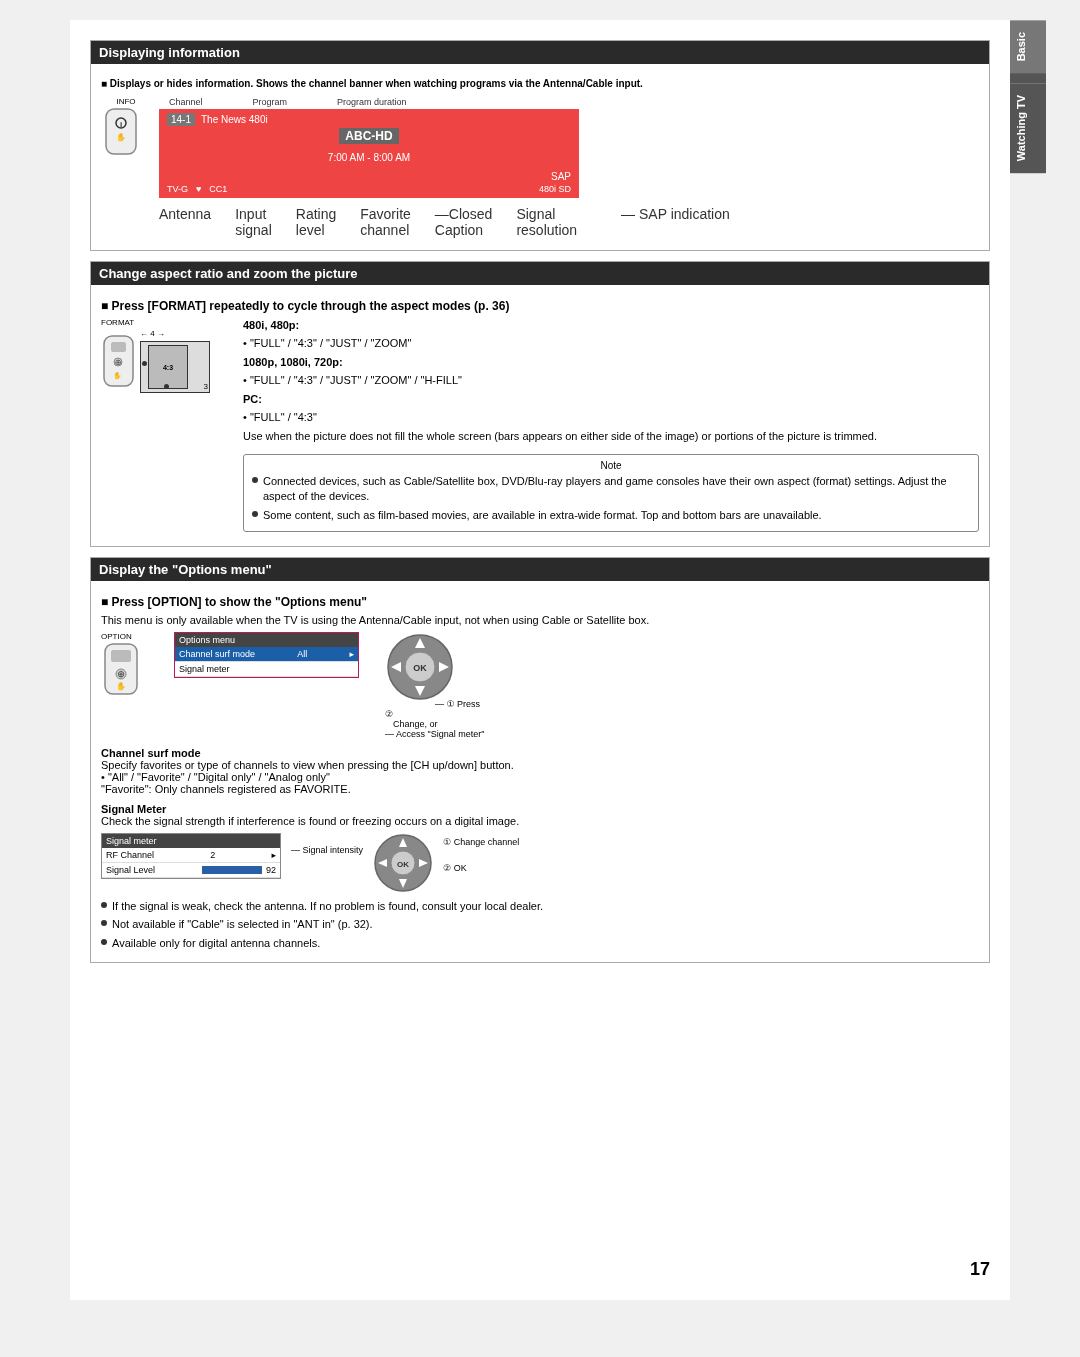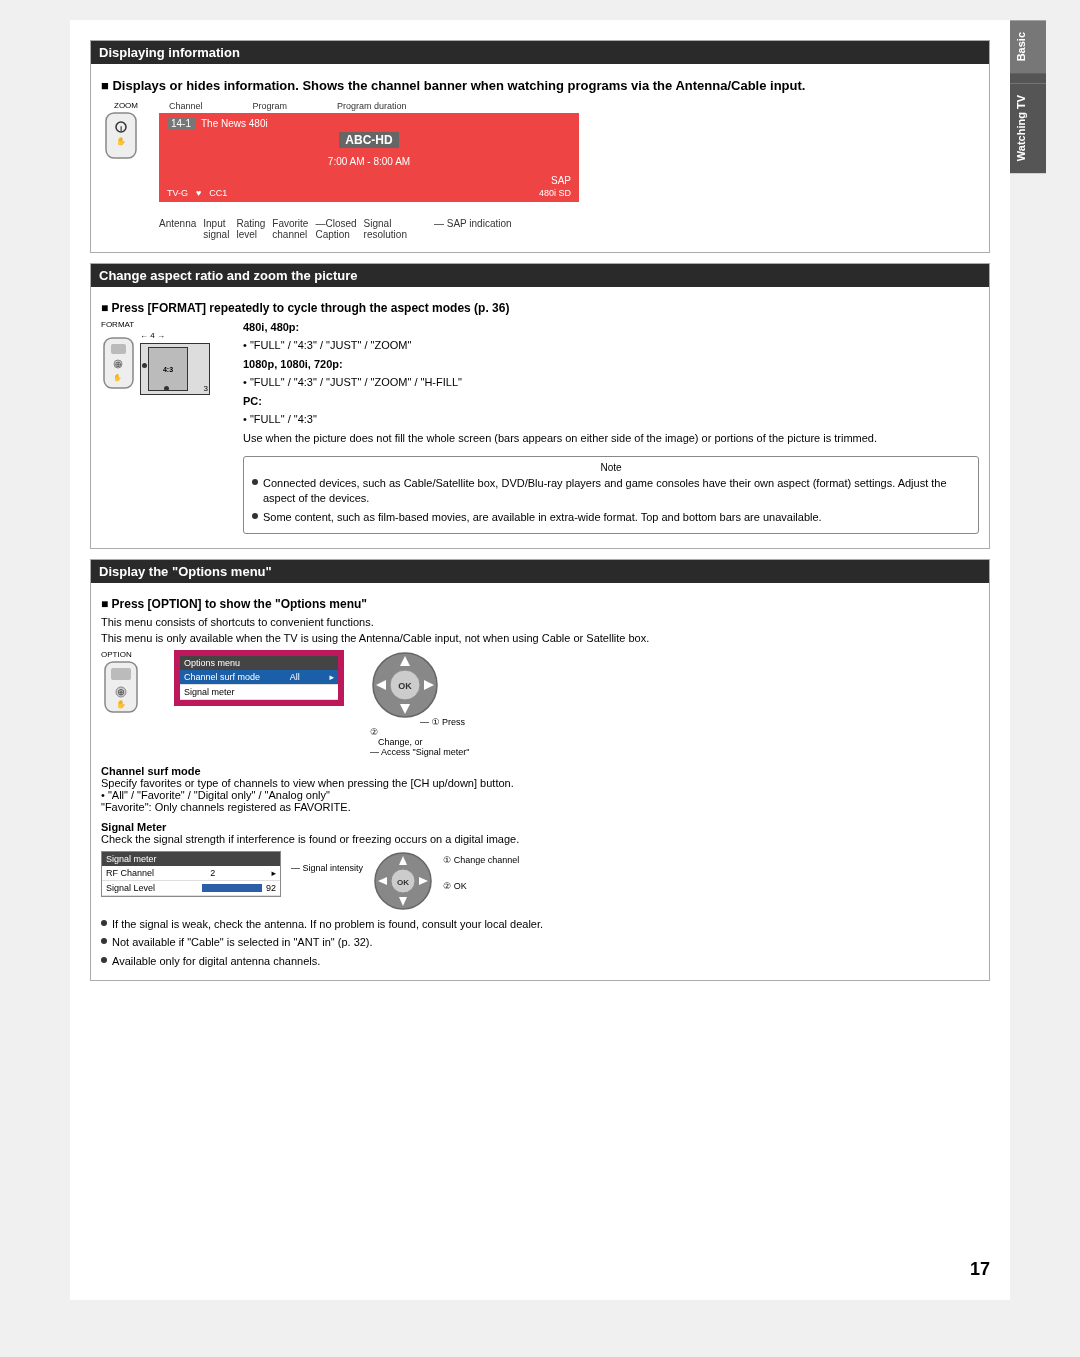--- a/index.html
+++ b/index.html
@@ -31,21 +31,21 @@
     }
     .section-block {
       border: 1px solid #aaa;
       margin-bottom: 10px;
       padding: 0;
     }
     .section-body {
       padding: 8px 10px;
     }
     .intro-bold {
-      font-size: 13px;
+      font-size: 10px;
       font-weight: bold;
       margin-bottom: 8px;
     }
     
     .subsection-header {
       font-size: 12px;
       font-weight: bold;
       margin-bottom: 5px;
     }
     .two-col {
@@ -91,23 +91,23 @@
       flex-shrink: 0;
     }
     
     .options-diagram {
       display: flex;
       gap: 18px;
       align-items: flex-start;
       margin: 6px 0;
     }
     .options-menu-box {
-      border: 6px solid #be185d;
+      border: 1px solid #be185d;
       background: #fff;
-      width: 170px;
+      width: 185px;
       font-size: 9px;
     }
     .options-menu-title {
       background: #444;
       color: #fff;
       padding: 2px 4px;
       font-size: 9px;
     }
     .options-menu-row {
       display: flex;
@@ -187,21 +187,21 @@
   </div>
 
   <div class="section-block">
     <div class="section-header">Displaying information</div>
     <div class="section-body">
       <div class="intro-bold">■ Displays or hides information. Shows the channel banner when watching programs via the Antenna/Cable input.</div>
 
       <div style="display:flex; align-items:flex-start; gap:8px; margin: 4px 0;">
 
         <div style="width:50px; flex-shrink:0;">
-          <div style="font-size:8px; text-align:center; margin-bottom:1px;">ZOOM</div>
+          <div style="font-size:8px; text-align:center; margin-bottom:1px;">INFO</div>
           <svg width="40" height="50" viewBox="0 0 40 50">
             <rect x="5" y="2" width="30" height="45" rx="8" fill="#eee" stroke="#888" stroke-width="1.5"></rect>
             <circle cx="20" cy="16" r="5" fill="none" stroke="#333" stroke-width="1.5"></circle>
             <text x="20" y="20" text-anchor="middle" font-size="8" fill="#333" font-weight="bold">i</text>
             <text x="20" y="33" text-anchor="middle" font-size="8" fill="#333">✋</text>
           </svg>
         </div>
 
         <div style="flex:1;">
           
@@ -226,21 +226,21 @@
             
             <div style="display:flex; align-items:center; gap:8px; margin-top:2px; font-size:9px;">
               <span>TV-G</span>
               <span>♥</span>
               <span>CC1</span>
               <span style="margin-left:auto; font-size:9px;">480i SD</span>
             </div>
           </div>
           
           
-          <div style="display:flex; gap:7px; font-size:10px; color:#333; margin-top:16px; margin-left:0px; flex-wrap:wrap;">
+          <div style="display:flex; gap:24px; font-size:14px; color:#333; margin-top:8px; margin-left:0px; flex-wrap:wrap;">
             <span>Antenna</span>
             <div><span>Input<br>signal</span></div>
             <div><span>Rating<br>level</span></div>
             <div><span>Favorite<br>channel</span></div>
             <div><span>—Closed<br>Caption</span></div>
             <div><span>Signal<br>resolution</span></div>
             <div style="margin-left:20px;"><span>— SAP indication</span></div>
           </div>
         </div>
       </div>
@@ -306,21 +306,20 @@
           </div>
         </div>
       </div>
     </div>
   </div>
 
   <div class="section-block">
     <div class="section-header">Display the "Options menu"</div>
     <div class="section-body">
       <div class="subsection-header">■ Press [OPTION] to show the "Options menu"</div>
-      <p class="section-intro">This menu consists of shortcuts to convenient functions.</p>
       <p class="section-intro">This menu is only available when the TV is using the Antenna/Cable input, not when using Cable or Satellite box.</p>
 
       <div class="options-diagram">
 
         <div style="width:55px; flex-shrink:0;">
           <div style="font-size:8px; margin-bottom:1px;">OPTION</div>
           <svg width="40" height="55" viewBox="0 0 40 55">
             <rect x="4" y="2" width="32" height="50" rx="8" fill="#eee" stroke="#888" stroke-width="1.5"></rect>
             <rect x="10" y="8" width="20" height="12" rx="2" fill="#bbb"></rect>
             <circle cx="20" cy="32" r="5" fill="#ccc" stroke="#888"></circle>

